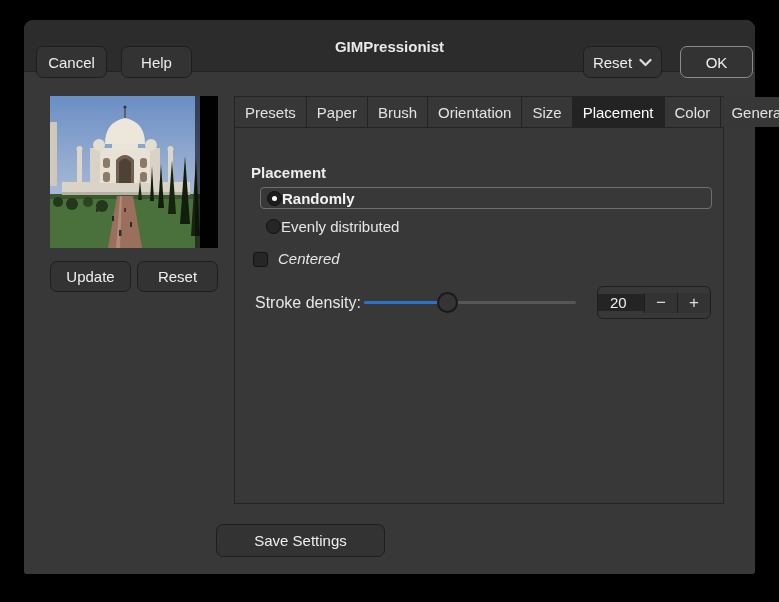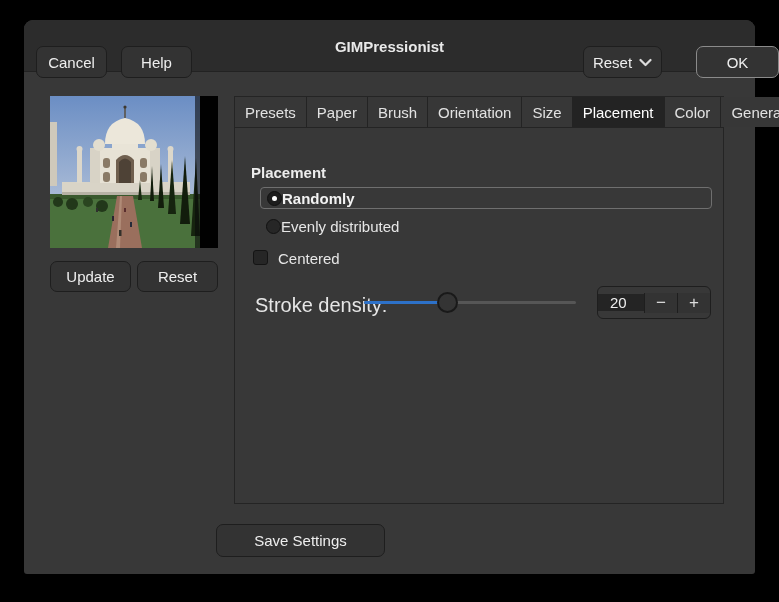--- a/index.html
+++ b/index.html
@@ -13,21 +13,21 @@
   
   .titlebar { position:relative; height:52px; background:#2c2c2c;
               border-bottom:1px solid #222; border-radius:9px 9px 0 0; }
   .btn { display:flex; align-items:center; justify-content:center;
          background:#333; border:1px solid #1e1e1e; border-radius:7px;
          color:#eee; font-size:15px; cursor:default; }
   .tb-btn { position:absolute; top:10px; height:32px;margin-top:16px; }
   .btn-cancel { left:12px;  width:71px; }
   .btn-help   { left:97px;  width:71px; }
   .btn-reset-menu { left:559px; width:79px; gap:7px; }
-  .btn-ok     { left:672px; width:83px; border-color:#8b8b8b; }
+  .btn-ok     { left:656px; width:73px; border-color:#8b8b8b; }
   .win-title { position:absolute; left:0; right:0; top:0; height:52px;
                display:flex; align-items:center; justify-content:center;
                color:#e9e9e9; font-weight:bold; font-size:15px; pointer-events:none; }
   .chev { width:13px; height:9px; }
 
   
   .preview { position:absolute; left:26px; top:76px; width:168px; height:152px;
              background:#000; }
   .preview svg { display:block; }
   .small-btn { position:absolute; top:241px; height:31px; width:81px; font-size:15px; }
@@ -52,27 +52,27 @@
   .radio-row.unselected { top:87px; }
   .radio { width:15px; height:15px; border-radius:50%; background:#1d1d1d;
            border:1px solid #111; position:relative; flex:0 0 auto; }
   .radio.on::after { content:""; position:absolute; left:4px; top:4px; width:5px;
                      height:5px; border-radius:50%; background:#fff; }
   .radio.off { background:#262626; }
   .radio-label { color:#e6e6e6; font-size:15px; }
   .radio-row.selected .radio-label { font-weight:bold; color:#f2f2f2; }
 
   .check-row { position:absolute; left:18px; top:122px; display:flex;
-               align-items:flex-start; gap:10px; }
+               align-items:flex-end; gap:10px;font-style:italic; }
   .checkbox { width:15px; height:15px; background:#262626; border:1px solid #141414;
               border-radius:3px; }
   .check-label { color:#e6e6e6; font-size:15px; }
 
   .density-row { position:absolute; left:16px; top:158px; width:460px; height:33px; }
-  .density-label { position:absolute; left:4px; top:8px; color:#e6e6e6; font-size:20px; }
+  .density-label { position:absolute; left:4px; top:8px; color:#e6e6e6; font-size:16px; }
   .slider { position:absolute; left:113px; top:0; width:212px; height:33px; }
   .slider-track { position:absolute; left:0; right:0; top:15px; height:3px;
                   background:#565656; border-radius:2px; }
   .slider-fill { position:absolute; left:0; top:15px; height:3px;
                  background:#2d71c8; border-radius:2px; }
   .slider-thumb { position:absolute; top:6px; width:21px; height:21px; margin-left:-10px;
                   background:#343434; border:2px solid #191919; border-radius:50%; }
   .spin-group { position:absolute; left:346px; top:0; height:33px; display:flex;
                 border:1px solid #1e1e1e; border-radius:6px; overflow:hidden;align-items:center; }
   .spin-entry { width:46px; background:#242424; color:#eee; font-size:15px;

